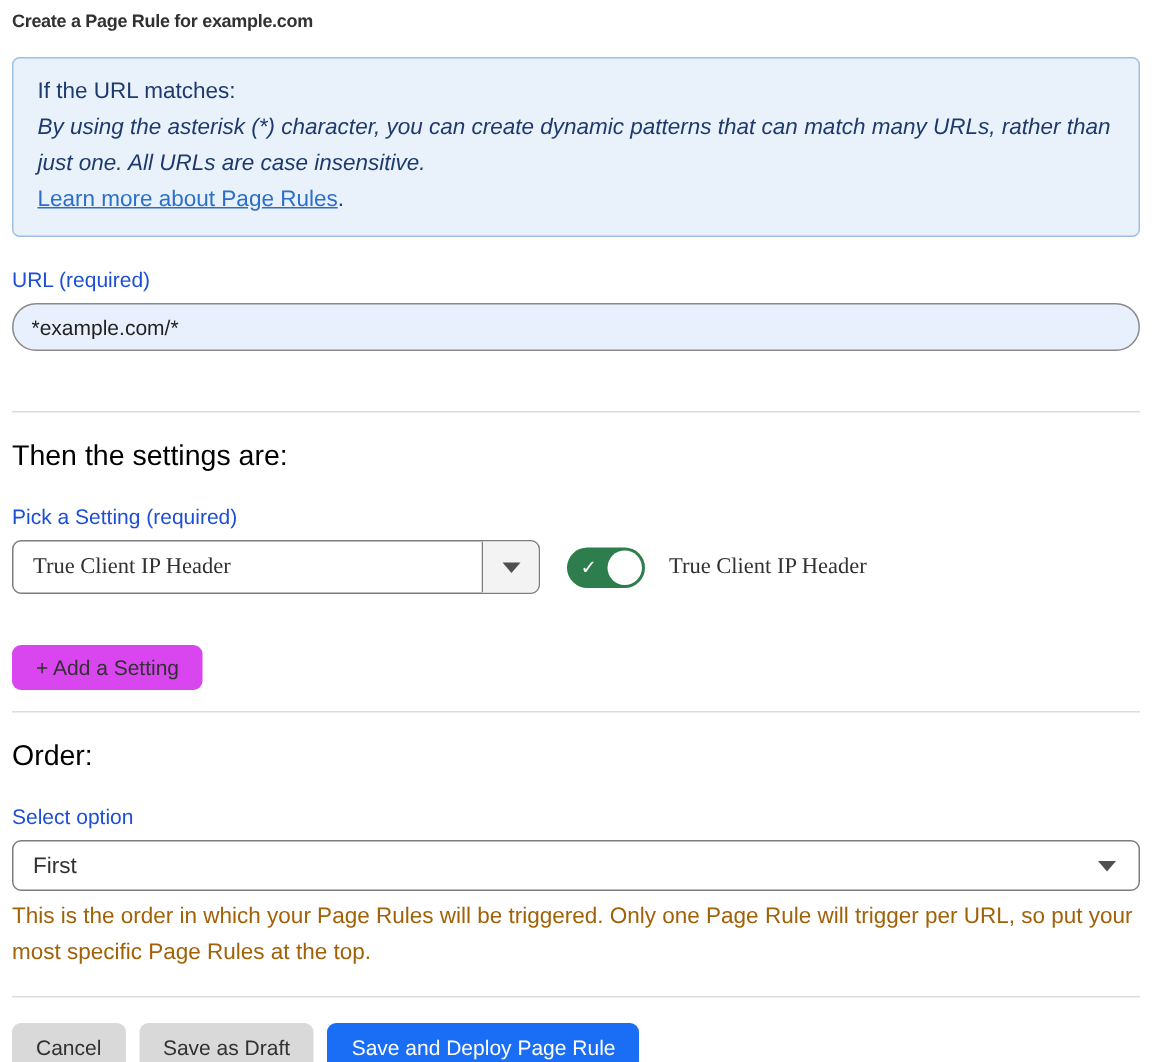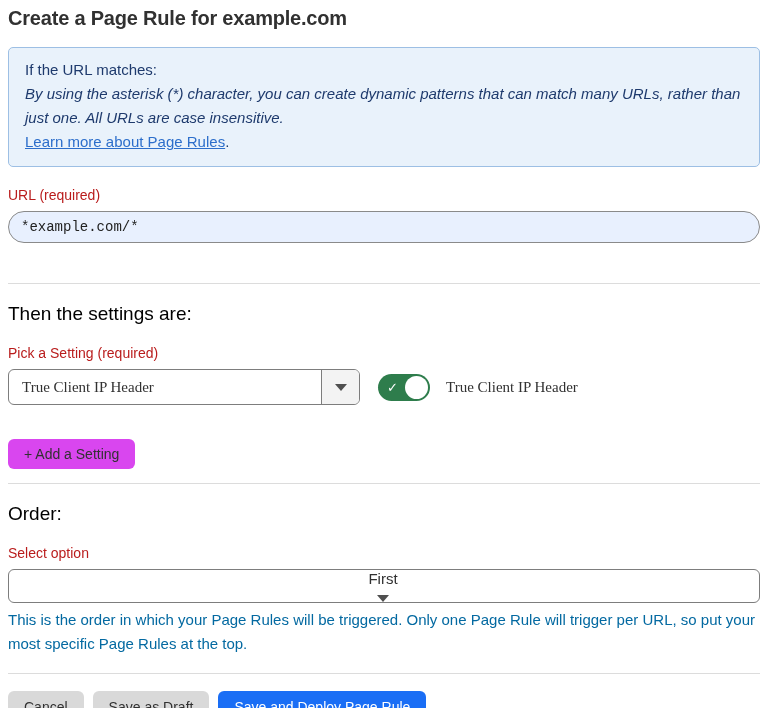--- a/index.html
+++ b/index.html
@@ -8,21 +8,21 @@
     width: 769px;
     height: 708px;
     background: #ffffff;
     font-family: "Liberation Sans", sans-serif;
     color: #313131;
     overflow: hidden;
   }
   .container { padding: 7px 9px 0 8px; }
 
   .page-title {
-    font-size: 20px;
+    font-size: 12px;
     font-weight: bold;
     color: #313131;
     margin: 0 0 17px 0;
     letter-spacing: -0.2px;
   }
 
   .info-box {
     background: #e9f2fb;
     border: 1px solid #9dbfe4;
     border-radius: 5px;
@@ -32,34 +32,34 @@
     line-height: 24px;
   }
   .info-heading { font-weight: normal; }
   .info-body { margin: 0; font-style: italic; }
   .info-link-line { margin: 0; }
   .info-link { color: #2c6ecb; text-decoration: underline; cursor: pointer; }
 
   .field-label {
     display: block;
     font-size: 14px;
-    color: #b91c1c;
+    color: #1d4ed8;
     margin: 20px 0 8px 0;
   }
 
   .url-input {
     width: 100%;
     height: 32px;
     background: #e8f0fe;
     border: 1px solid #8a8a8a;
     border-radius: 16px;
     padding: 0 12px;
     font-size: 14px;
     color: #222222;
-    font-family: Liberation Mono, monospace;
+    font-family: Liberation Sans, sans-serif;
     outline: none;
   }
 
   .divider { border: none; border-top: 1px solid #dcdcdc; margin: 0; }
   .divider-1 { margin-top: 40px; }
   .divider-2 { margin-top: 14px; }
   .divider-3 { margin-top: 17px; }
 
   .section-heading {
     font-size: 19px;
@@ -157,26 +157,25 @@
     border-radius: 6px;
     background: #ffffff;
     display: flex;
     align-items: center;
     justify-content: space-between;
     padding: 0 15px 0 13px;
     font-size: 15px;
     color: #313131;
     cursor: pointer;
     margin-top: 8px;
-    flex-direction: column;
   }
 
   .help-text {
     font-size: 15px;
-    color: #0369a1;
+    color: #a16207;
     line-height: 24px;
     margin: 5px 0 0 0;
   }
 
   .actions { display: flex; gap: 9px; margin-top: 17px; }
   .btn {
     border: none;
     border-radius: 6px;
     height: 31px;
     padding: 0 16px;

